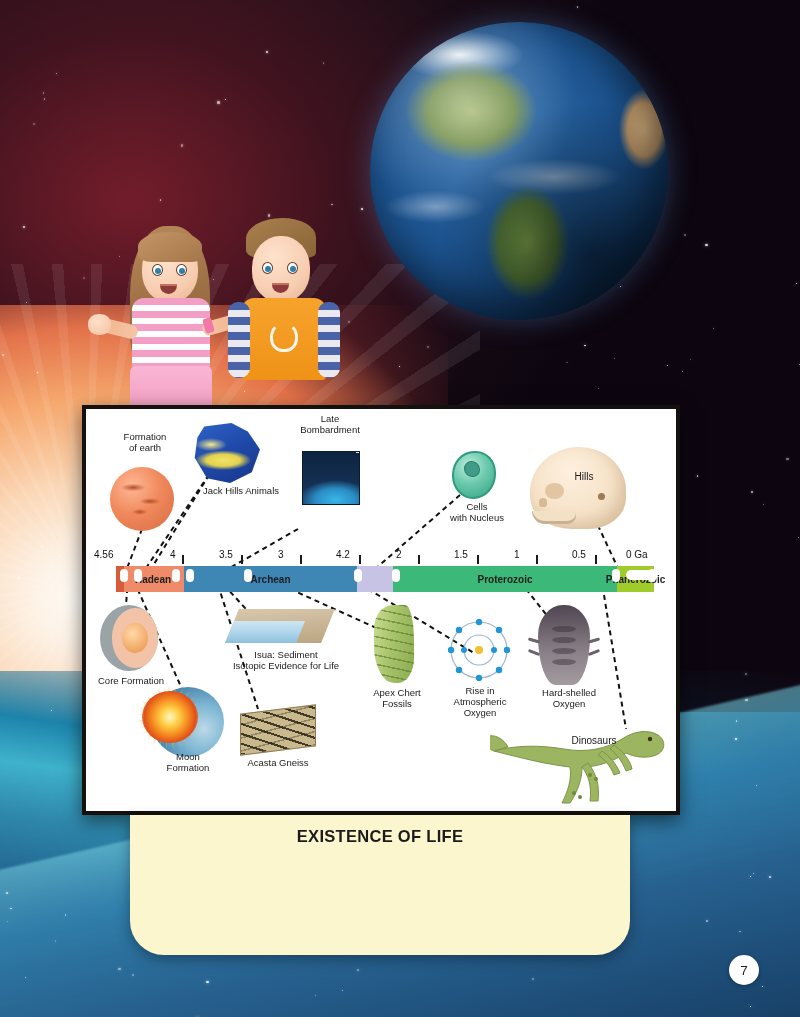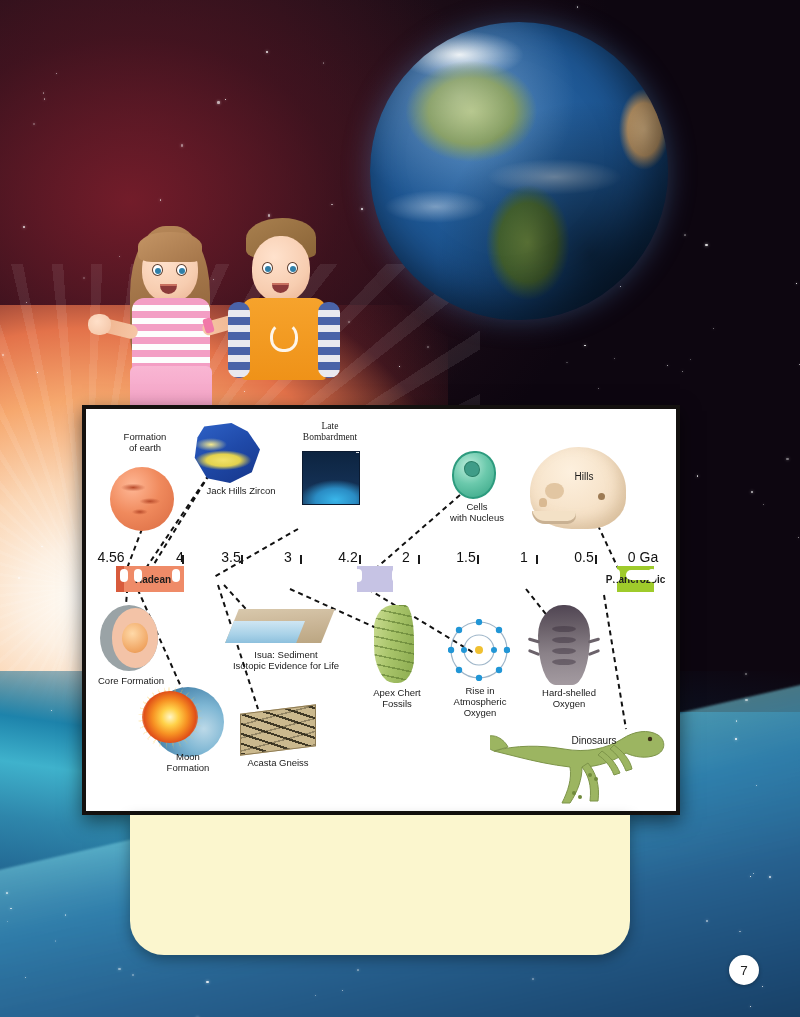--- a/index.html
+++ b/index.html
@@ -128,21 +128,21 @@
     background: #fff; border: 4px solid #14110f;
     box-shadow: 0 6px 18px rgba(0,0,0,.55);
   }
   .panel-inner { position: absolute; inset: 0; }
 
   .tl-label {
     position: absolute; font-size: 9.5px; color: #1a1a1a;
     text-align: center; line-height: 1.18; white-space: pre-line;
   }
   .tl-tickval {
-    position: absolute; font-size: 14px; color: #111; text-align: center;
+    position: absolute; font-size: 10px; color: #111; text-align: left;
   }
 
   
   .bar { position: absolute; left: 30px; top: 157px; width: 538px; height: 26px; }
   .seg { position: absolute; top: 0; height: 26px; }
   .seg span {
     position: absolute; left: 0; right: 0; top: 50%;
     transform: translateY(-45%);
     text-align: center; font-size: 10px; font-weight: bold; color: #1d1d1d;
   }
@@ -504,23 +504,23 @@
 
           <path d="M518,186 L540,320"></path>
         </g>
       </svg>
 
       <div class="tl-label" style="left:14px; top:22px; width:90px;">Formation
 of earth</div>
       <div class="ico ico-earthform" style="left:24px; top:58px; width:64px; height:64px;"></div>
 
       <div class="ico ico-zircon" style="left:106px; top:14px; width:68px; height:60px;"></div>
-      <div class="tl-label" style="left:100px; top:76px; width:110px;">Jack Hills Zircon</div>
-
-      <div class="tl-label" style="left:196px; top:12px; width:96px;font-family:Liberation Serif, serif;">Late
+      <div class="tl-label" style="left:100px; top:76px; width:110px;">Jack Hills Animals</div>
+
+      <div class="tl-label" style="left:196px; top:4px; width:96px;">Late
 Bombardment</div>
       <div class="ico ico-bombard" style="left:216px; top:42px; width:58px; height:54px;"></div>
 
       <div class="ico ico-cell" style="left:366px; top:42px; width:44px; height:48px;"></div>
       <div class="tl-label" style="left:348px; top:92px; width:86px;">Cells
 with Nucleus</div>
 
       <div class="ico ico-skull" style="left:444px; top:38px; width:96px; height:82px;">
         <div class="socket"></div>
           <div class="nose"></div>
@@ -538,21 +538,27 @@
       <div class="tl-tickval" style="left:368px; top:140px; width:24px;">1.5</div>
       <div class="tl-tickval" style="left:428px; top:140px; width:20px;">1</div>
       <div class="tl-tickval" style="left:486px; top:140px; width:24px;">0.5</div>
       <div class="tl-tickval" style="left:540px; top:140px; width:34px;">0 Ga</div>
 
       <div class="bar">
         <div class="seg" style="left:0; width:8px; background:#d85b3c;"></div>
         <div class="seg" style="left:8px; width:60px; background:#ef8b68;">
           <span style="left:-2px;">Hadean</span>
         </div>
+        <div class="seg" style="left:68px; width:173px; background:#3e87b5;">
+          <span>Archean</span>
+        </div>
         <div class="seg" style="left:241px; width:36px; background:#c6c3e4;"></div>
+        <div class="seg" style="left:277px; width:224px; background:#3cb878;">
+          <span>Proterozoic</span>
+        </div>
         <div class="seg" style="left:501px; width:37px; background:#9fcb2b;">
           <span style="left:-28px; right:-28px;">Phanerozoic</span>
         </div>
 
         <div class="tick" style="left:66px;"></div>
         <div class="tick" style="left:125px;"></div>
         <div class="tick" style="left:184px;"></div>
         <div class="tick" style="left:243px;"></div>
         <div class="tick" style="left:302px;"></div>
         <div class="tick" style="left:361px;"></div>
@@ -652,17 +658,18 @@
               <circle cx="90" cy="92" r="2"></circle>
           </g>
         </svg>
       </div>
       <div class="tl-label" style="left:470px; top:326px; width:76px; font-size:10px;">Dinosaurs</div>
 
     </div>
   </div>
 
   <div class="caption">
+    <h2>EXISTENCE OF LIFE</h2>
   </div>
 
   <div class="pageno">7</div>
 
 </div>
 
 </body></html>

